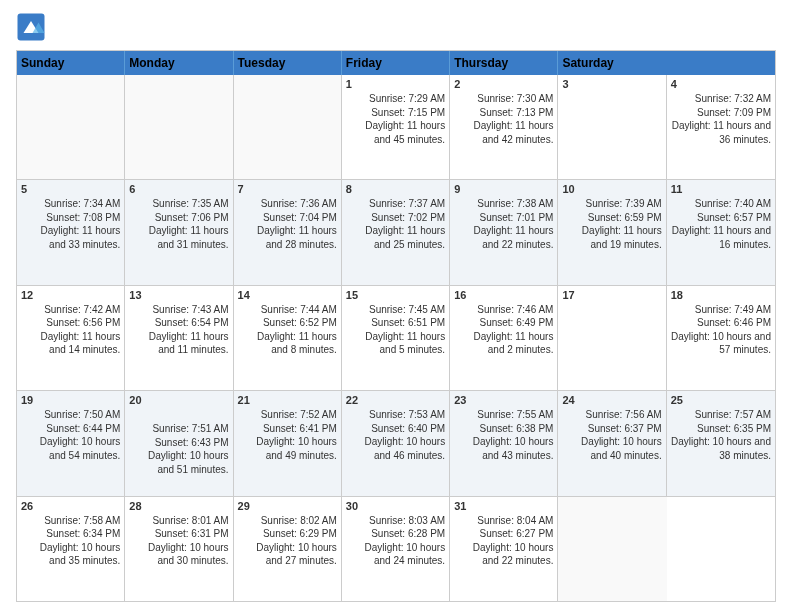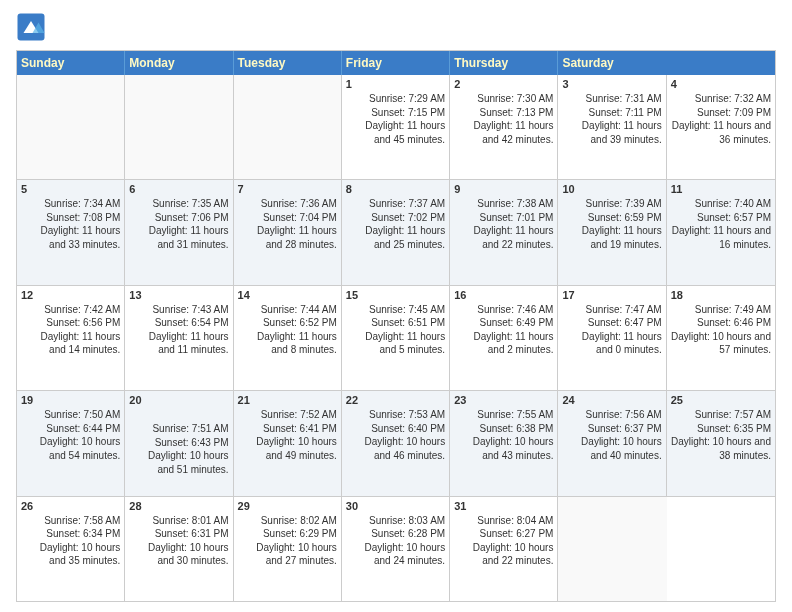--- a/index.html
+++ b/index.html
@@ -64,21 +64,21 @@
       display: flex;
       flex-direction: column;
       border: 1px solid #ccc;
     }
     .cal-header-row {
       display: grid;
       grid-template-columns: repeat(7, 1fr);
       background: #3a7cc7;
     }
     .cal-header-cell {
-      color: #fef9c3;
+      color: #000000;
       font-size: 12px;
       font-weight: bold;
       padding: 5px 4px;
       text-align: left;
       border-right: 1px solid #5a9cd7;
     }
     .cal-header-cell:last-child { border-right: none; }
     .cal-body {
       flex: 1;
       display: flex;
@@ -161,23 +161,20 @@
 Daylight: 11 hours and 45 minutes.</div>
           </div>
           <div class="cal-cell">
             <span class="day-num">2</span>
             <div class="cell-info" style="white-space: pre-line; margin-left: 8px;">Sunrise: 7:30 AM
 Sunset: 7:13 PM
 Daylight: 11 hours and 42 minutes.</div>
           </div>
           <div class="cal-cell">
             <span class="day-num">3</span>
-            <div class="cell-info" style="white-space: pre-line;">Sunrise: 7:31 AM
-Sunset: 7:11 PM
-Daylight: 11 hours and 39 minutes.</div>
           </div>
           <div class="cal-cell">
             <span class="day-num">4</span>
             <div class="cell-info" style="white-space: pre-line;">Sunrise: 7:32 AM
 Sunset: 7:09 PM
 Daylight: 11 hours and 36 minutes.</div>
           </div>
         </div>
         <div class="cal-row alt-row">
           <div class="cal-cell">
@@ -249,23 +246,20 @@
 Daylight: 11 hours and 5 minutes.</div>
           </div>
           <div class="cal-cell">
             <span class="day-num">16</span>
             <div class="cell-info" style="white-space: pre-line;">Sunrise: 7:46 AM
 Sunset: 6:49 PM
 Daylight: 11 hours and 2 minutes.</div>
           </div>
           <div class="cal-cell">
             <span class="day-num">17</span>
-            <div class="cell-info" style="white-space: pre-line;">Sunrise: 7:47 AM
-Sunset: 6:47 PM
-Daylight: 11 hours and 0 minutes.</div>
           </div>
           <div class="cal-cell">
             <span class="day-num">18</span>
             <div class="cell-info" style="white-space: pre-line;">Sunrise: 7:49 AM
 Sunset: 6:46 PM
 Daylight: 10 hours and 57 minutes.</div>
           </div>
         </div>
         <div class="cal-row alt-row">
           <div class="cal-cell">

